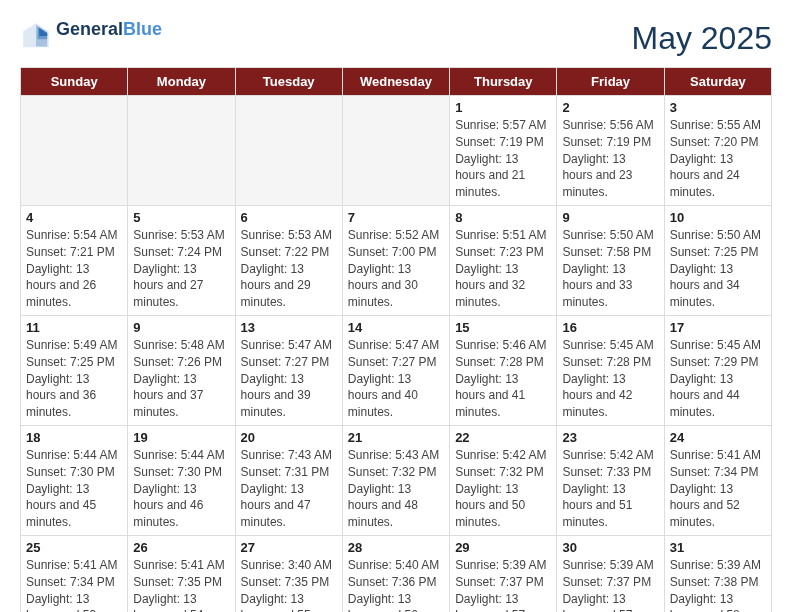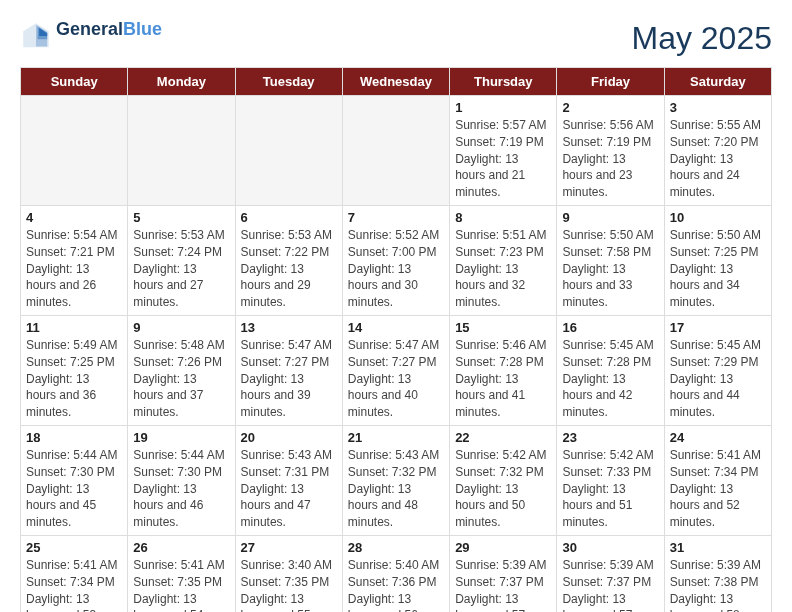--- a/index.html
+++ b/index.html
@@ -256,21 +256,21 @@
         </td>
         <td>
           <div class="day-num">19</div>
           <div class="day-detail">Sunrise: 5:44 AM
 Sunset: 7:30 PM
 Daylight: 13 hours
 and 46 minutes.</div>
         </td>
         <td>
           <div class="day-num">20</div>
-          <div class="day-detail">Sunrise: 5:43 AM
+          <div class="day-detail">Sunrise: 7:43 AM
 Sunset: 7:31 PM
 Daylight: 13 hours
 and 47 minutes.</div>
         </td>
         <td>
           <div class="day-num">21</div>
           <div class="day-detail">Sunrise: 5:43 AM
 Sunset: 7:32 PM
 Daylight: 13 hours
 and 48 minutes.</div>

